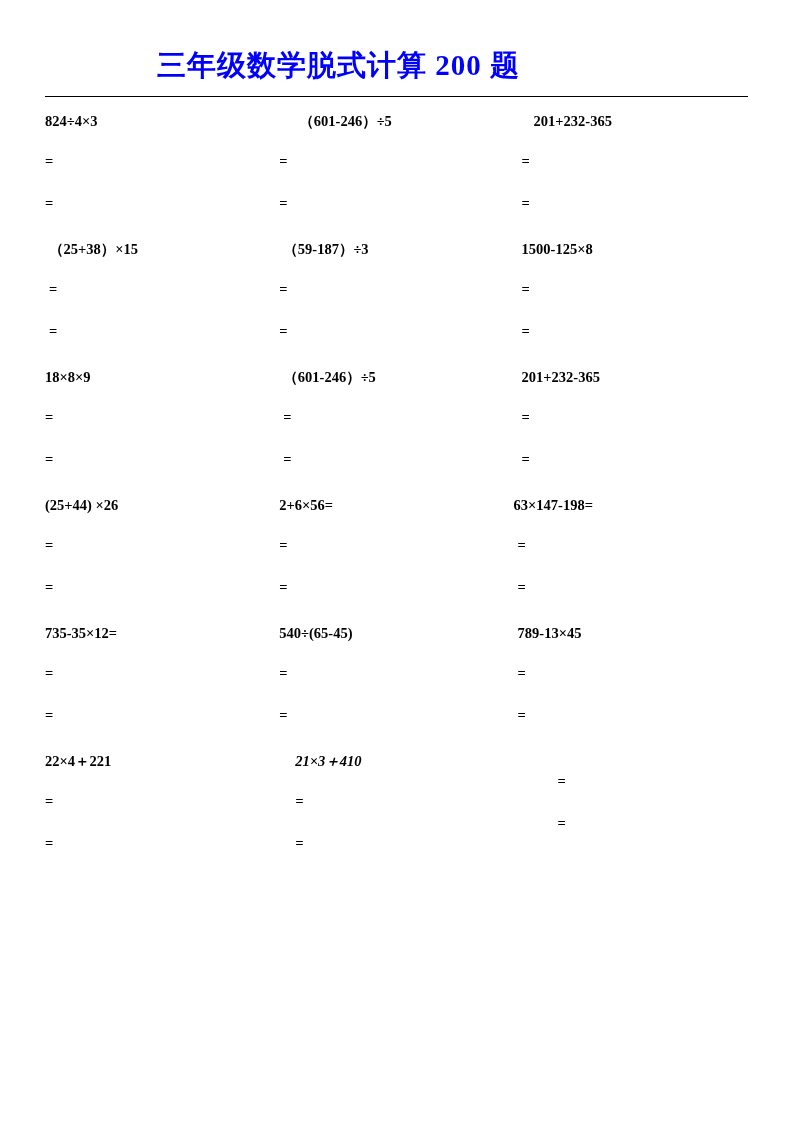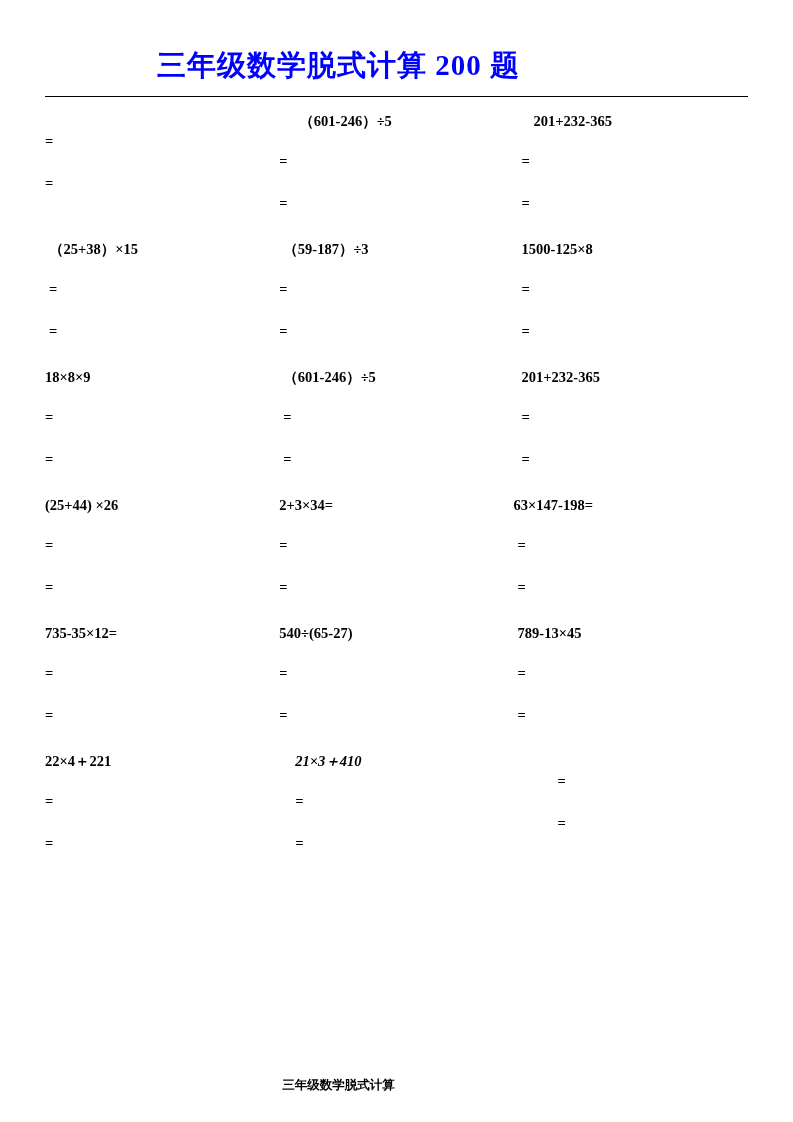--- a/index.html
+++ b/index.html
@@ -92,20 +92,21 @@
 <body>
 
 <div class="page">
 
   <h1 class="doc-title">三年级数学脱式计算 200 题</h1>
   <hr class="title-rule">
 
   <div class="problems">
       <div class="row">
         <div class="cell">
+          <div class="expr ind-0">824÷4×3</div>
           <div class="eq ind-0">=</div>
           <div class="eq second ind-0">=</div>
         </div>
         <div class="cell">
           <div class="expr ind-5">（601-246）÷5</div>
           <div class="eq ind-0">=</div>
           <div class="eq second ind-0">=</div>
         </div>
         <div class="cell">
           <div class="expr ind-5">201+232-365</div>
@@ -147,38 +148,38 @@
           <div class="eq second ind-2">=</div>
         </div>
       </div>
       <div class="row">
         <div class="cell">
           <div class="expr ind-0">(25+44) ×26</div>
           <div class="eq ind-0">=</div>
           <div class="eq second ind-0">=</div>
         </div>
         <div class="cell">
-          <div class="expr ind-0">2+3×34=</div>
+          <div class="expr ind-0">2+6×56=</div>
           <div class="eq ind-0">=</div>
           <div class="eq second ind-0">=</div>
         </div>
         <div class="cell">
           <div class="expr ind-0">63×147-198=</div>
           <div class="eq ind-1">=</div>
           <div class="eq second ind-1">=</div>
         </div>
       </div>
       <div class="row">
         <div class="cell">
           <div class="expr ind-0">735-35×12=</div>
           <div class="eq ind-0">=</div>
           <div class="eq second ind-0">=</div>
         </div>
         <div class="cell">
-          <div class="expr ind-0">540÷(65-27)</div>
+          <div class="expr ind-0">540÷(65-45)</div>
           <div class="eq ind-0">=</div>
           <div class="eq second ind-0">=</div>
         </div>
         <div class="cell">
           <div class="expr ind-1">789-13×45</div>
           <div class="eq ind-1">=</div>
           <div class="eq second ind-1">=</div>
         </div>
       </div>
       <div class="row">
@@ -192,14 +193,13 @@
           <div class="eq ind-4">=</div>
           <div class="eq second ind-4">=</div>
         </div>
         <div class="cell">
           <div class="eq ind-9">=</div>
           <div class="eq second ind-9">=</div>
         </div>
       </div>
     </div>
 
-  <div class="footer">三年级数学脱式计算</div>
 </div>
 
 </body></html>

